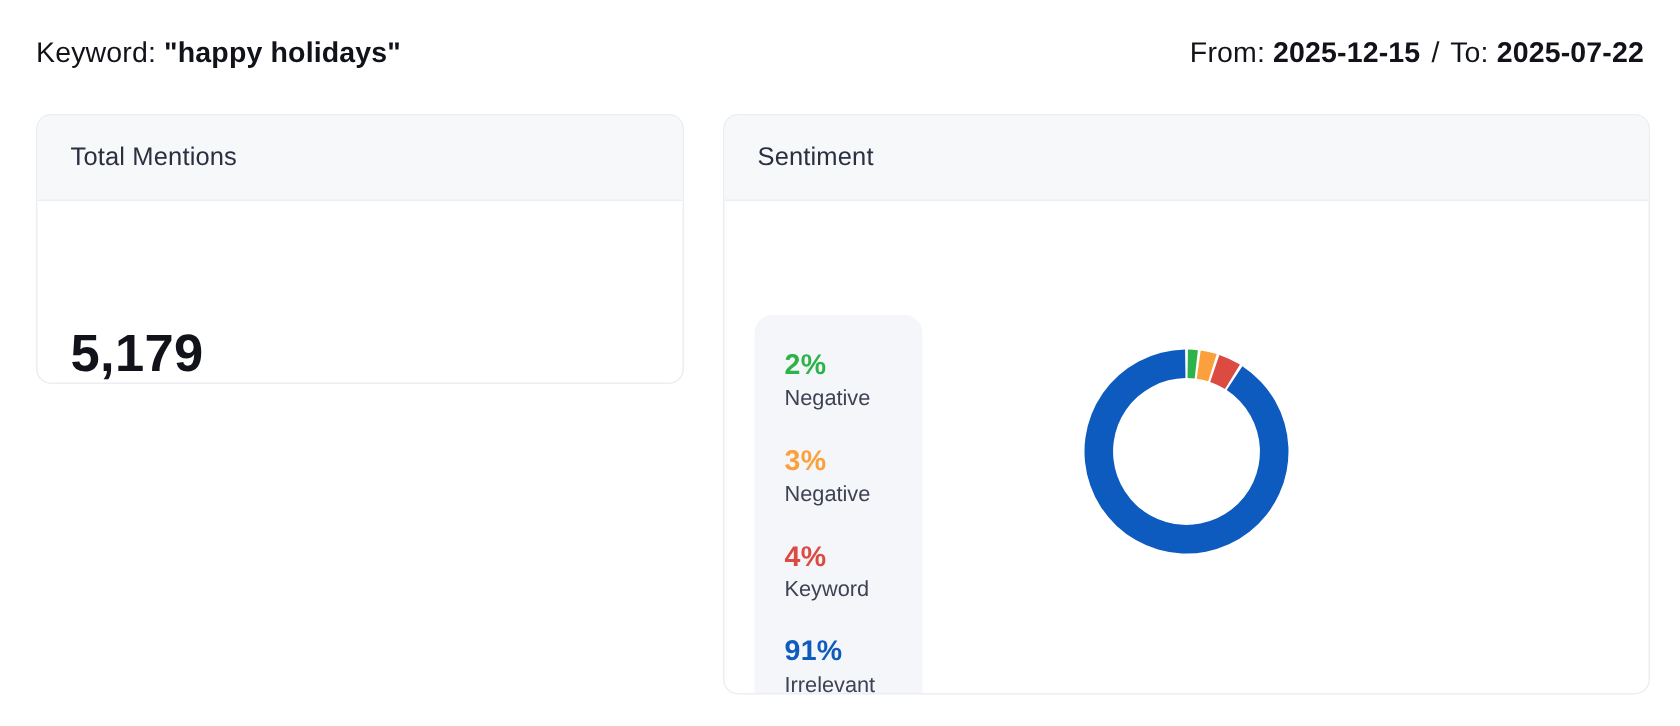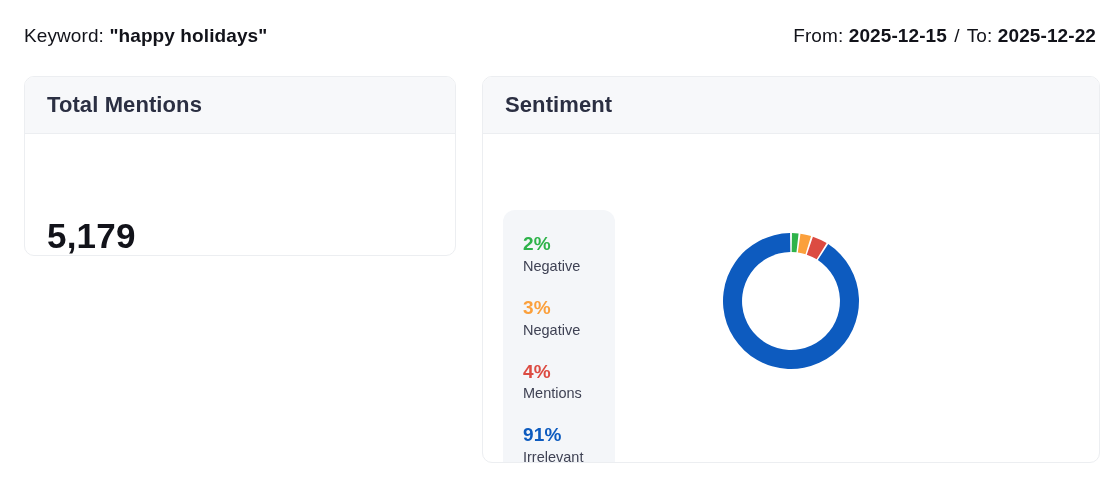--- a/index.html
+++ b/index.html
@@ -59,22 +59,22 @@
   .card-header {
     background: #f7f8fa;
     border-bottom: 1px solid #eceef1;
     height: 57px;
     display: flex;
     align-items: center;
     padding: 0 22px;
   }
 
   .card-title {
-    font-size: 22px;
-    font-weight: 700;
+    font-size: 17px;
+    font-weight: 400;
     color: #2b2f42;
     letter-spacing: 0.1px;
   }
 
   .card-body {
     display: flex;
     align-items: flex-end;
     padding: 0 22px;
   }
 
@@ -164,21 +164,21 @@
     <div class="keyword-line">
       <span>Keyword:</span>
       <span class="kw-value">"happy holidays"</span>
     </div>
 
     <div class="daterange-line">
       <span>From:</span>
       <span class="dr-value">2025-12-15</span>
       <span class="dr-sep">/</span>
       <span>To:</span>
-      <span class="dr-value">2025-12-22</span>
+      <span class="dr-value">2025-07-22</span>
     </div>
 
   </div>
 
   <div class="card" id="card-total-mentions">
     <div class="card-header">
       <span class="card-title">Total Mentions</span>
     </div>
     <div class="card-body">
       <span class="metric-value">5,179</span>
@@ -197,21 +197,21 @@
           <div class="legend-item">
             <div class="legend-pct" style="color: rgb(46, 179, 74);">2%</div>
             <div class="legend-label">Negative</div>
           </div>
           <div class="legend-item">
             <div class="legend-pct" style="color: rgb(251, 160, 60);">3%</div>
             <div class="legend-label">Negative</div>
           </div>
           <div class="legend-item">
             <div class="legend-pct" style="color: rgb(220, 75, 66);">4%</div>
-            <div class="legend-label">Mentions</div>
+            <div class="legend-label">Keyword</div>
           </div>
           <div class="legend-item">
             <div class="legend-pct" style="color: rgb(13, 91, 191);">91%</div>
             <div class="legend-label">Irrelevant</div>
           </div>
         </div>
 
       <div class="donut-wrap">
         <svg id="donut-svg" viewBox="0 0 260 260">
             <path d="M 130.9494282630619 62.00662836736731 A 68 68 0 0 1 137.57988739003014 62.423781497079446 L 135.45751892082168 81.3451226778972 A 48.96 48.96 0 0 0 130.68358834940454 81.04477242450446 Z" fill="#2eb34a"></path>

